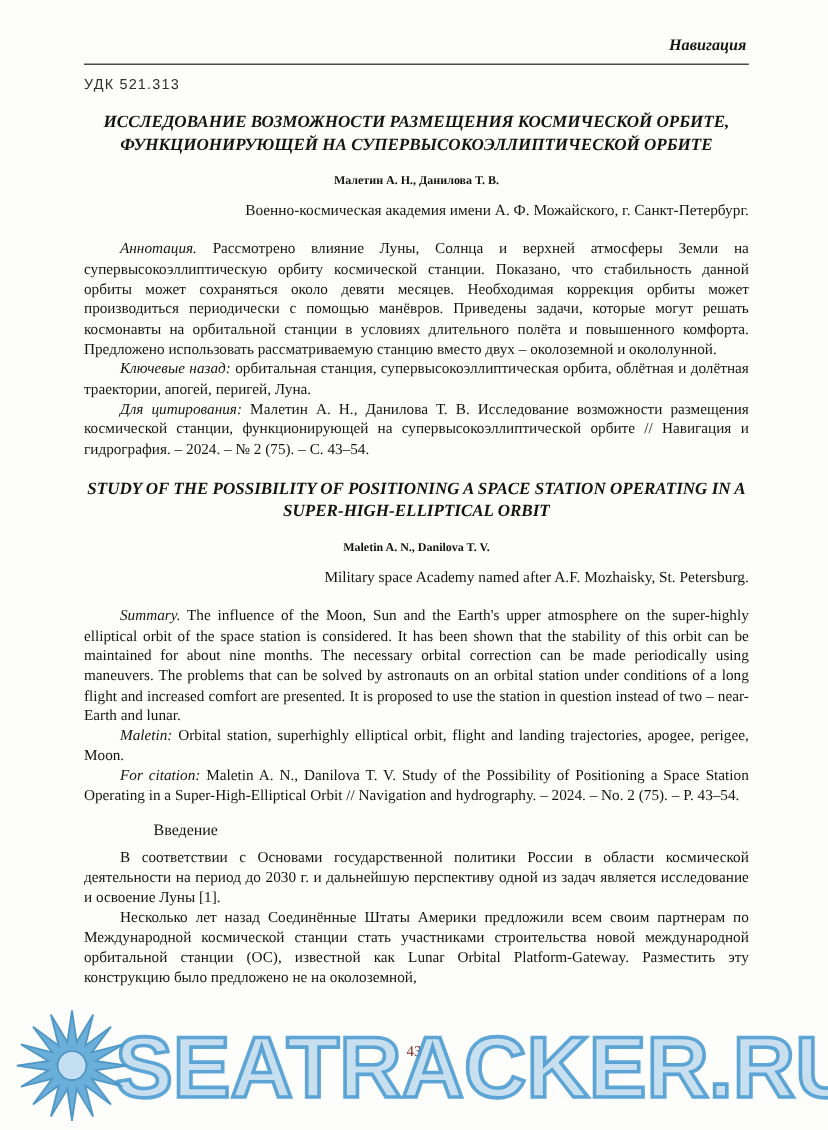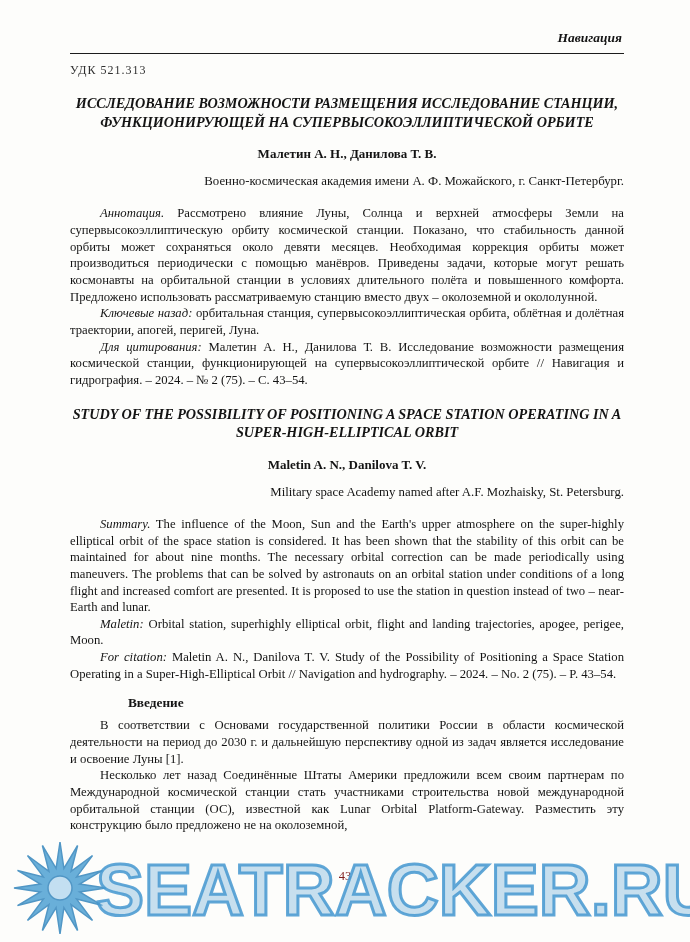--- a/index.html
+++ b/index.html
@@ -23,56 +23,56 @@
     font-weight: bold;
     font-style: italic;
     font-size: 13.5px;
     padding-right: 2px;
   }
   .header-rule {
     border-bottom: 1.6px solid #1c1c1c;
     margin-top: 7px;
   }
   .udk {
-    font-family: Liberation Serif, serif;
+    font-family: Liberation Sans, sans-serif;
     font-size: 12px;
     letter-spacing: 1px;
     color: #2f2f2f;
     margin-top: 9px;
   }
   .title {
     text-align: center;
     font-weight: bold;
     font-style: italic;
     font-size: 14.2px;
     line-height: 1.32;
     margin: 16px 0 0 0;
   }
   .authors {
     text-align: center;
     font-weight: bold;
-    font-size: 13px;
+    font-size: 10px;
     margin-top: 15px;
   }
   .affiliation {
     text-align: right;
     font-size: 12.8px;
     margin-top: 12px;
   }
   .para {
     font-size: 12.7px;
     line-height: 1.31;
     text-align: justify;
     text-indent: 30px;
     margin: 0;
   }
   .para.first { margin-top: 16px; }
   .lbl-italic { font-style: italic; }
   .section-heading {
-    font-weight: bold;
+    font-weight: normal;
     font-size: 13.3px;
     margin: 13px 0 6px 58px;
   }
   .block-gap { }
   .page-number {
     position: absolute;
     bottom: 58px;
     left: 0;
     width: 100%;
     text-align: center;
@@ -107,21 +107,21 @@
 </head>
 <body>
 
 <div class="page">
   <div class="content">
 
     <div class="journal-header">Навигация</div>
     <div class="header-rule"></div>
     <div class="udk">УДК 521.313</div>
 
-    <h1 class="title">ИССЛЕДОВАНИЕ ВОЗМОЖНОСТИ РАЗМЕЩЕНИЯ ИССЛЕДОВАНИЕ СТАНЦИИ, ФУНКЦИОНИРУЮЩЕЙ НА СУПЕРВЫСОКОЭЛЛИПТИЧЕСКОЙ ОРБИТЕ</h1>
+    <h1 class="title">ИССЛЕДОВАНИЕ ВОЗМОЖНОСТИ РАЗМЕЩЕНИЯ КОСМИЧЕСКОЙ ОРБИТЕ, ФУНКЦИОНИРУЮЩЕЙ НА СУПЕРВЫСОКОЭЛЛИПТИЧЕСКОЙ ОРБИТЕ</h1>
     <div class="authors">Малетин А. Н., Данилова Т. В.</div>
     <div class="affiliation">Военно-космическая академия имени А. Ф. Можайского, г. Санкт-Петербург.</div>
 
     <p class="para first"><span class="lbl-italic">Аннотация.</span><span> Рассмотрено влияние Луны, Солнца и верхней атмосферы Земли на супервысокоэллиптическую орбиту космической станции. Показано, что стабильность данной орбиты может сохраняться около девяти месяцев. Необходимая коррекция орбиты может производиться периодически с помощью манёвров. Приведены задачи, которые могут решать космонавты на орбитальной станции в условиях длительного полёта и повышенного комфорта. Предложено использовать рассматриваемую станцию вместо двух – околоземной и окололунной.</span></p>
     <p class="para"><span class="lbl-italic">Ключевые назад:</span><span> орбитальная станция, супервысокоэллиптическая орбита, облётная и долётная траектории, апогей, перигей, Луна.</span></p>
     <p class="para"><span class="lbl-italic">Для цитирования:</span><span> Малетин А. Н., Данилова Т. В. Исследование возможности размещения космической станции, функционирующей на супервысокоэллиптической орбите // Навигация и гидрография. – 2024. – № 2 (75). – С. 43–54.</span></p>
 
     <h2 class="title block-gap">STUDY OF THE POSSIBILITY OF POSITIONING A SPACE STATION OPERATING IN A SUPER-HIGH-ELLIPTICAL ORBIT</h2>
     <div class="authors">Maletin A. N., Danilova T. V.</div>
     <div class="affiliation">Military space Academy named after A.F. Mozhaisky, St. Petersburg.</div>

